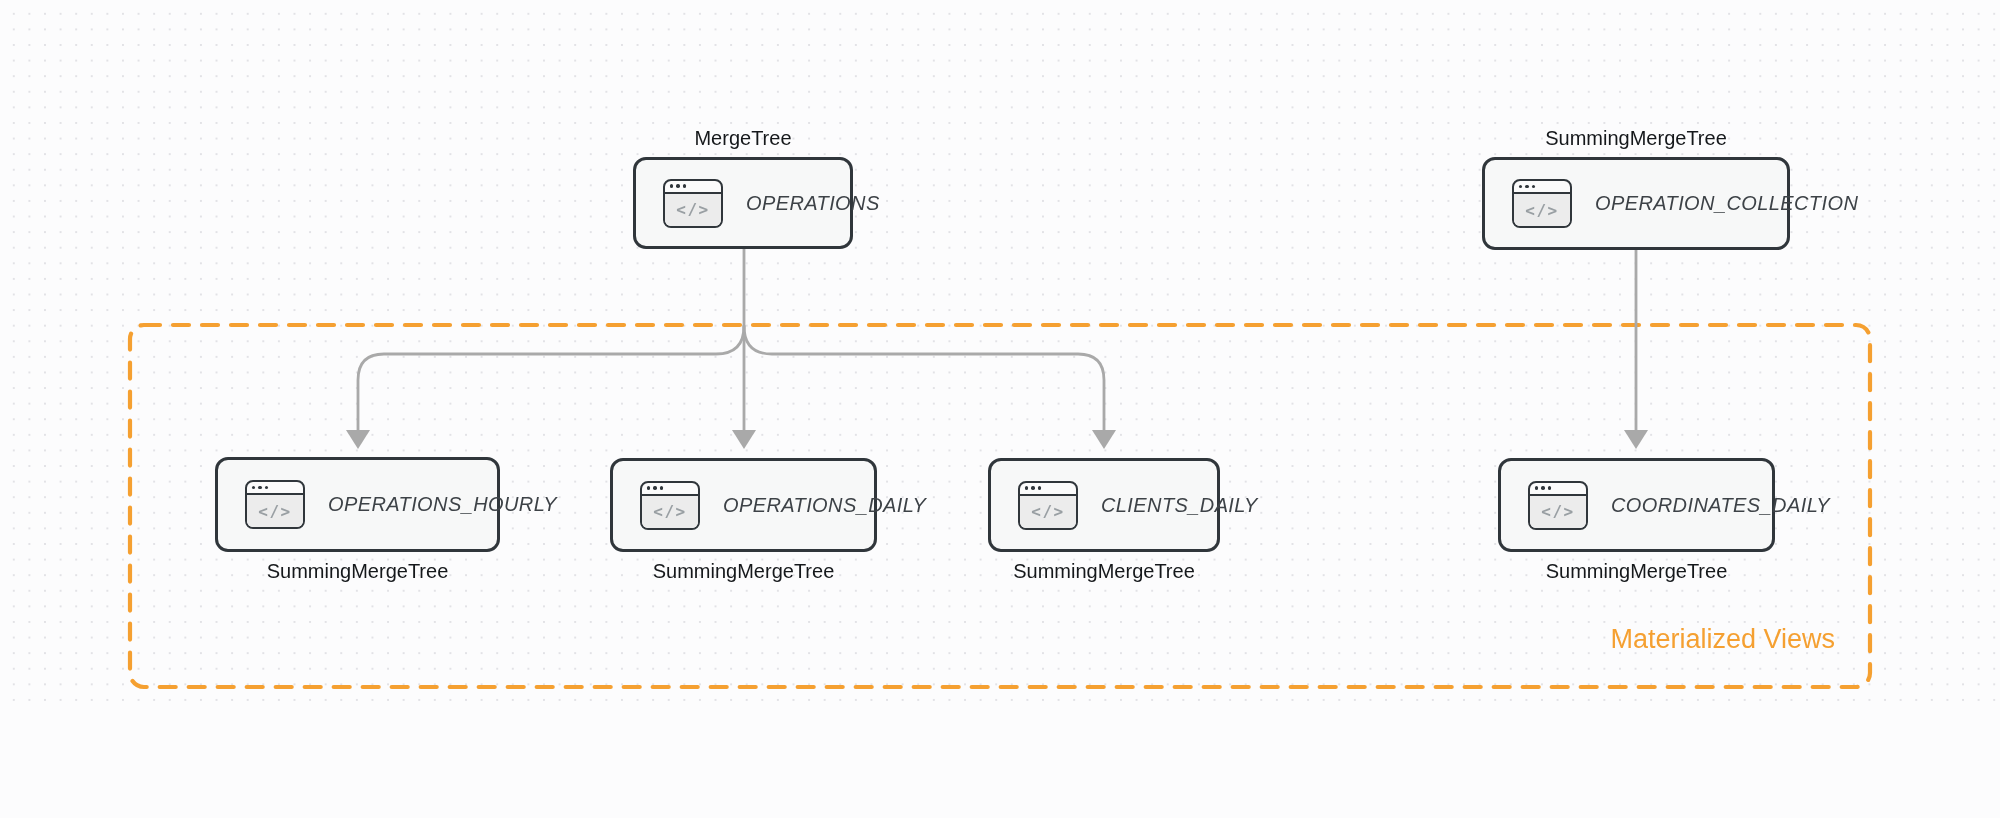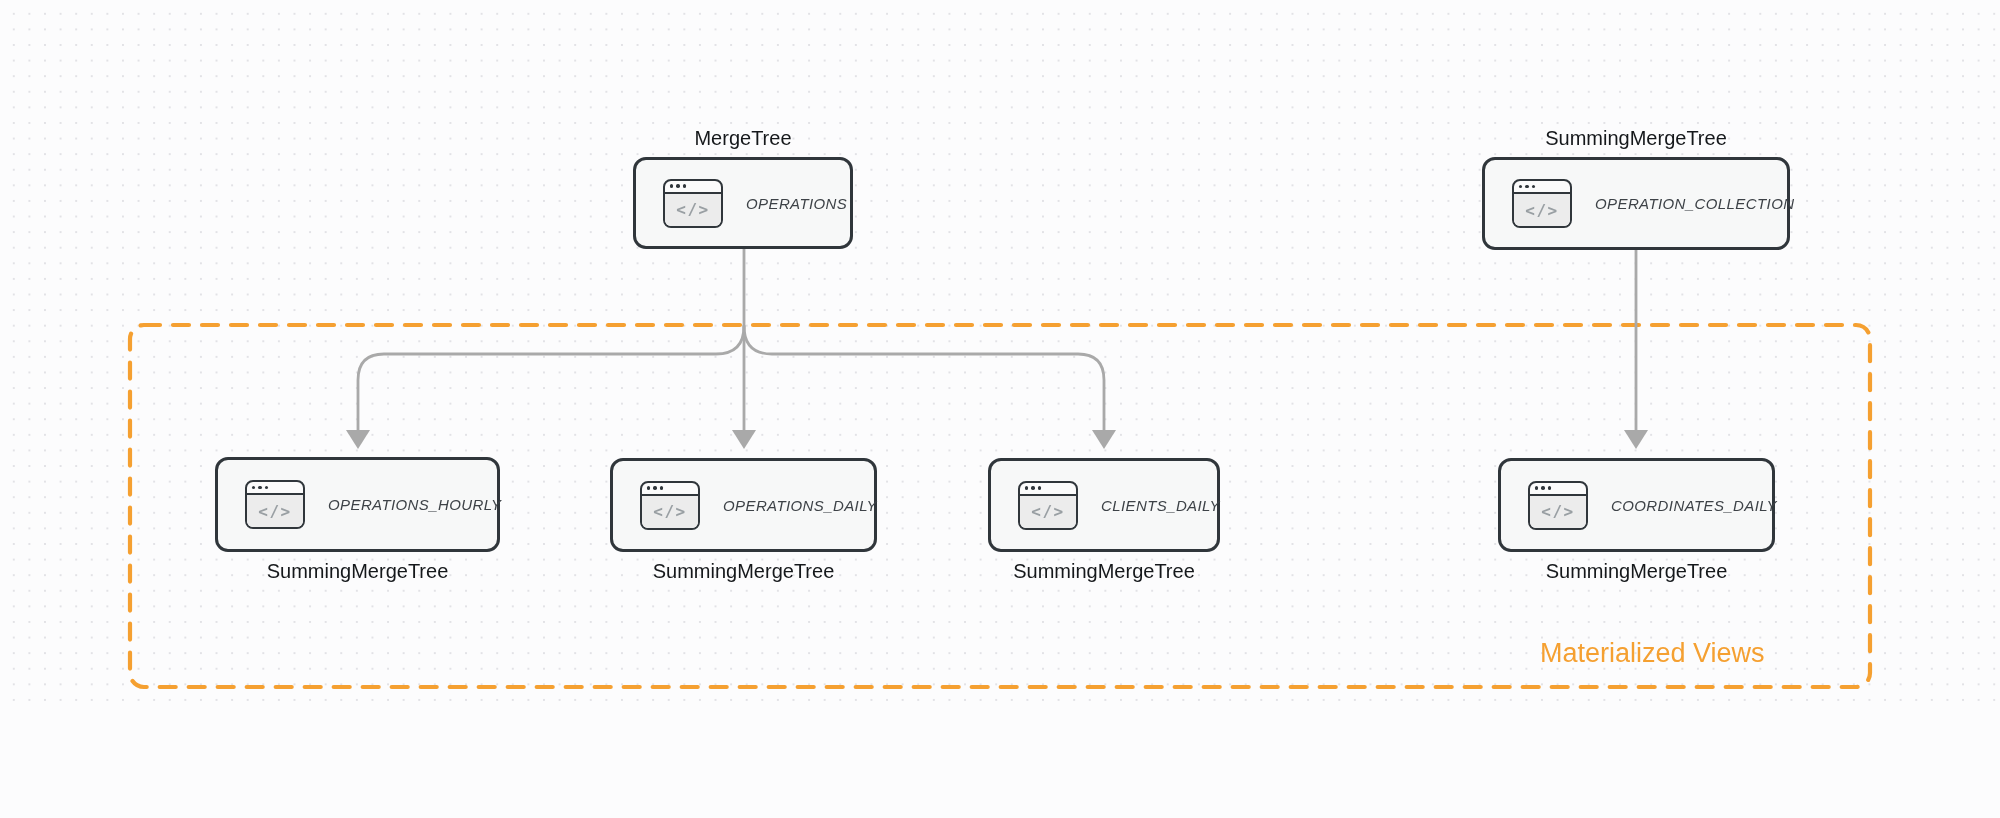--- a/index.html
+++ b/index.html
@@ -21,21 +21,21 @@
     position:absolute;box-sizing:border-box;
     display:flex;align-items:center;
     padding-left:27px;gap:23px;
     background:#f7f8f8;
     border:3px solid #30363b;
     border-radius:13px;
     white-space:nowrap;
   }
   .node .title{
     font-style:italic;
-    font-size:15px;
+    font-size:20px;
     letter-spacing:.4px;
     font-weight:500;
     color:#3d4247;
   }
   .engine{
     position:absolute;left:-60px;right:-60px;
     text-align:center;
     font-size:20px;
     color:#15181b;
   }
@@ -63,23 +63,23 @@
     display:flex;align-items:center;justify-content:center;
     font-family:"DejaVu Sans Mono",monospace;
     font-size:16px;font-weight:bold;
     letter-spacing:1.5px;
     color:#999fa3;
   }
 
   .group-label{
     position:absolute;
     left:1540px;top:624px;width:295px;
+    text-align:right;
     font-size:27px;font-weight:500;
     color:#f5a031;
-    margin-top:14px;
   }
 </style>
 </head>
 <body>
 
 <div class="stage">
 
   <svg class="layer" width="2000" height="818" viewBox="0 0 2000 818">
 
     <rect x="130" y="325" width="1740" height="362" rx="14" ry="14" fill="none" stroke="#f5a031" stroke-width="4.2" stroke-dasharray="16 13" stroke-linecap="round"></rect>

